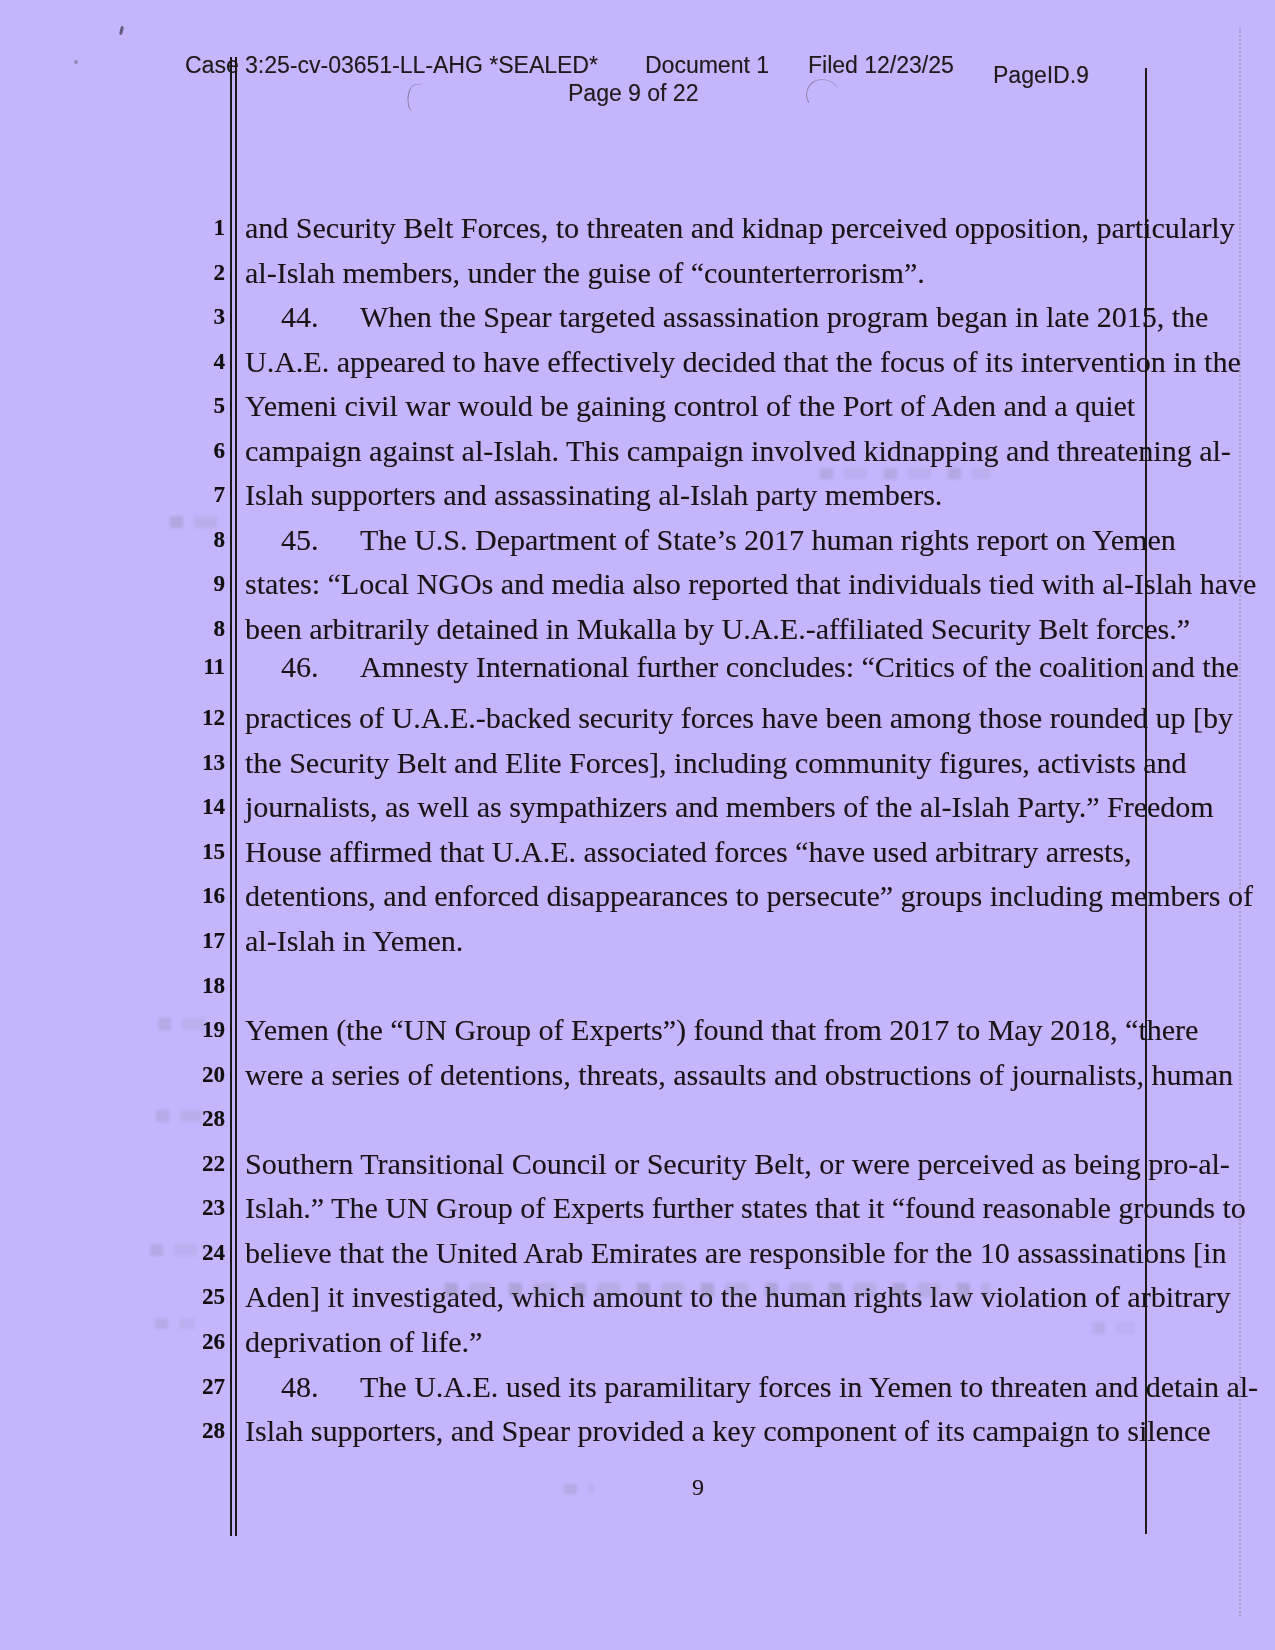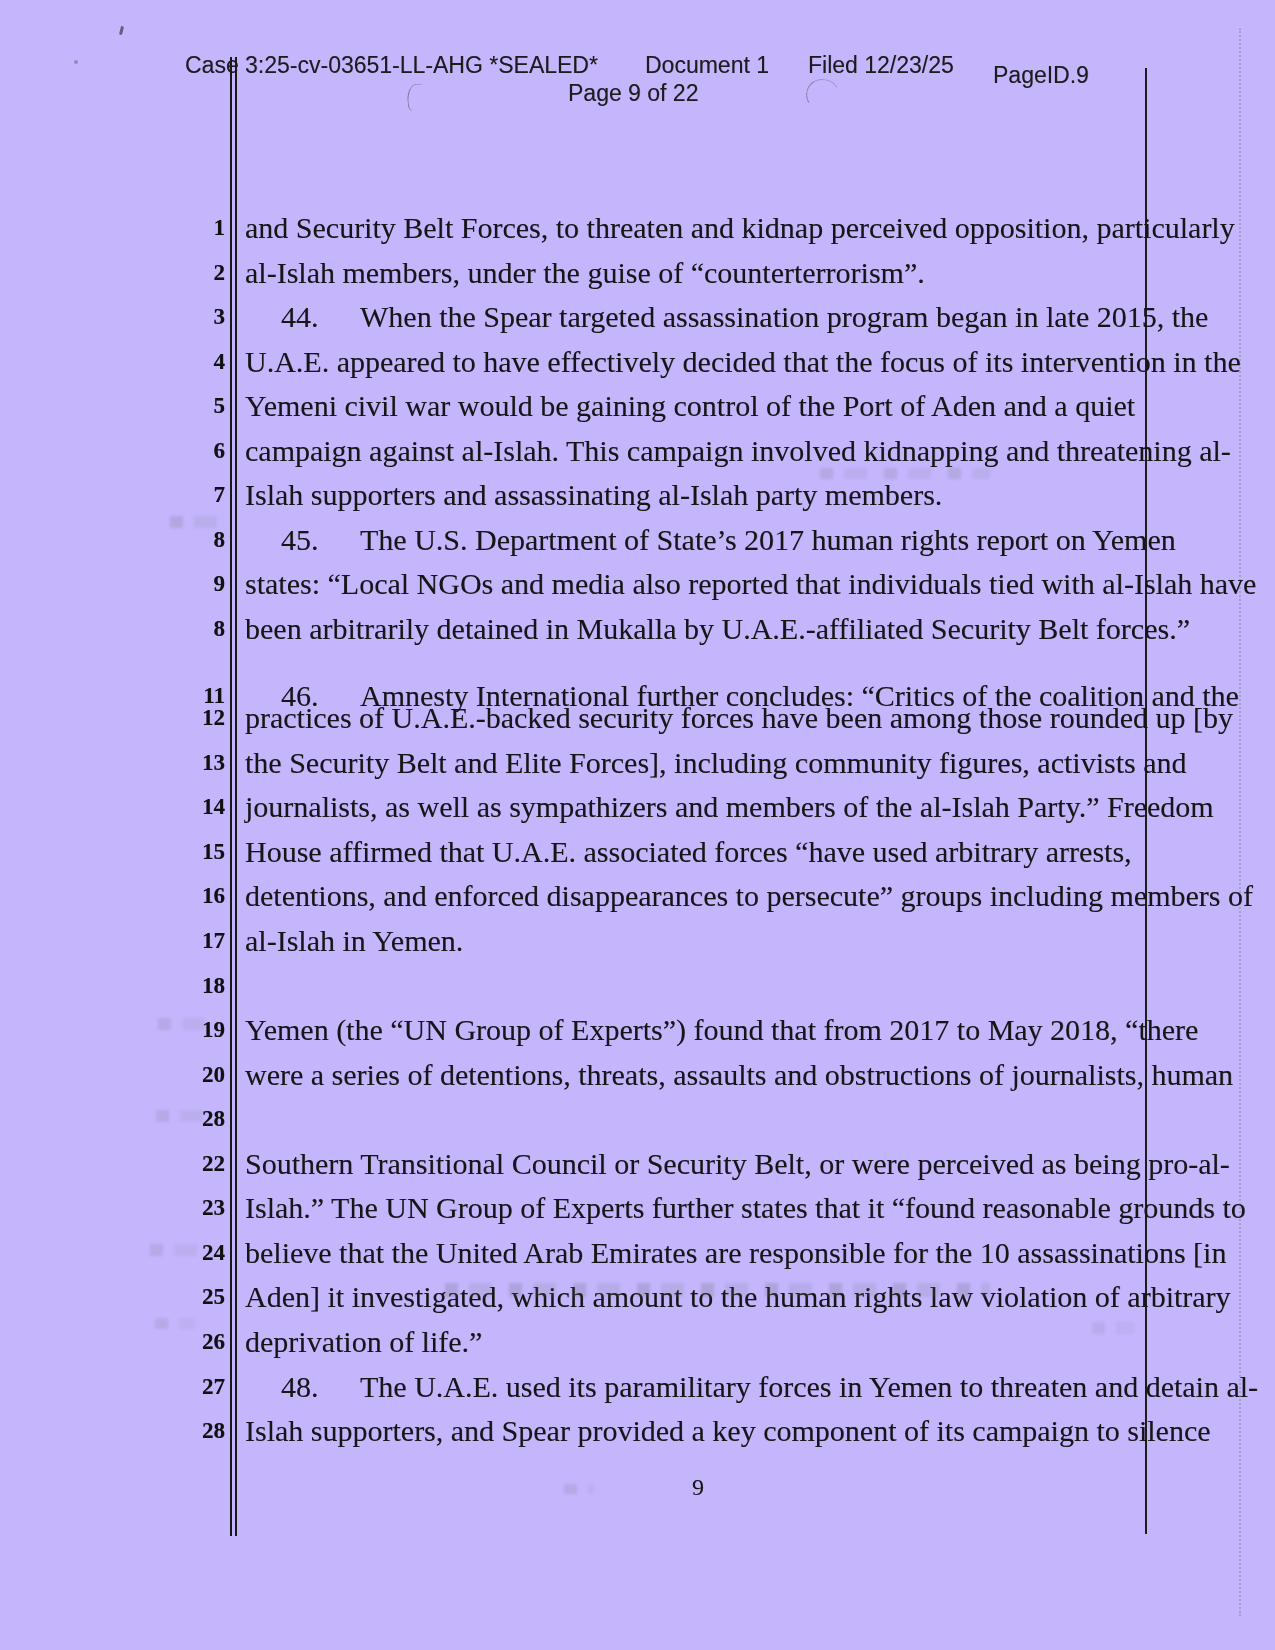--- a/index.html
+++ b/index.html
@@ -126,21 +126,21 @@
         <span class="ltext"><span class="pnum">45.</span>The U.S. Department of State’s 2017 human rights report on Yemen</span>
       </div>
       <div class="bline" style="top: 561.48px;">
         <span class="lnum">9</span>
         <span class="ltext">states: “Local NGOs and media also reported that individuals tied with al-Islah have</span>
       </div>
       <div class="bline" style="top: 606.04px;">
         <span class="lnum">8</span>
         <span class="ltext">been arbitrarily detained in Mukalla by U.A.E.-affiliated Security Belt forces.”</span>
       </div>
-      <div class="bline" style="top: 673px;">
+      <div class="bline" style="top: 644px;">
         <span class="lnum">11</span>
         <span class="ltext"><span class="pnum">46.</span>Amnesty International further concludes: “Critics of the coalition and the</span>
       </div>
       <div class="bline" style="top: 695.16px;">
         <span class="lnum">12</span>
         <span class="ltext">practices of U.A.E.-backed security forces have been among those rounded up [by</span>
       </div>
       <div class="bline" style="top: 739.72px;">
         <span class="lnum">13</span>
         <span class="ltext">the Security Belt and Elite Forces], including community figures, activists and</span>

